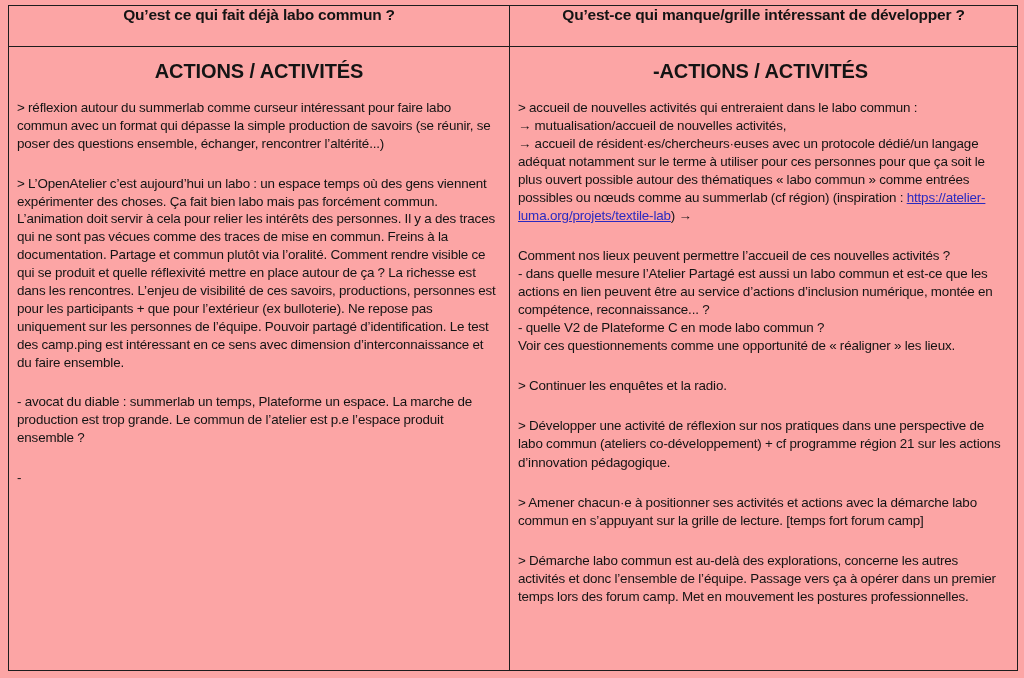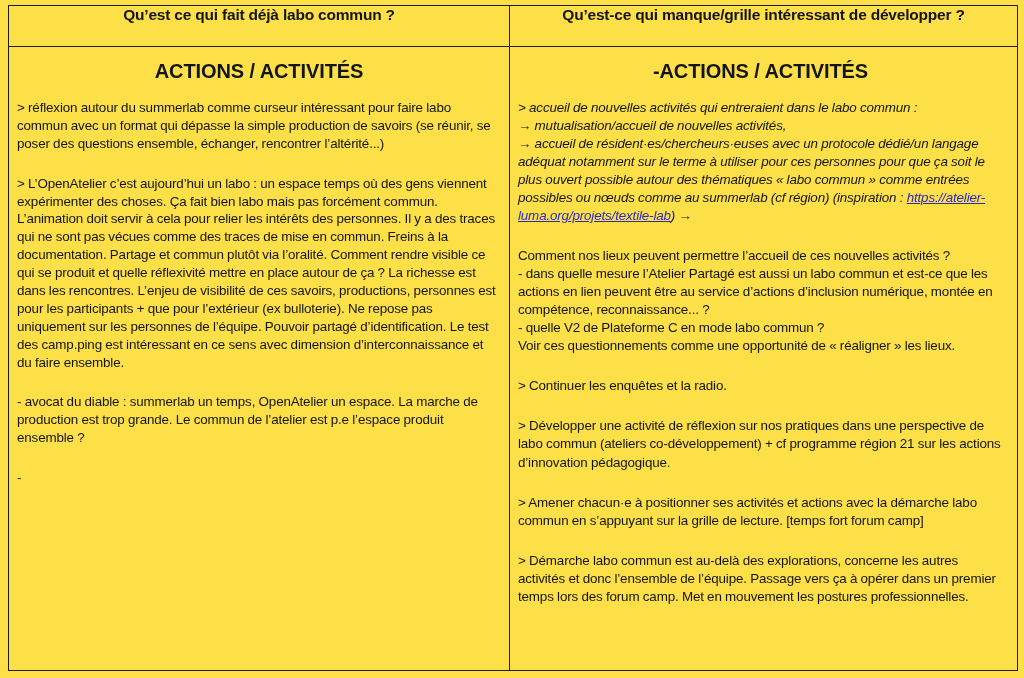--- a/index.html
+++ b/index.html
@@ -13,21 +13,21 @@
     height: 678px;
     font-family: "Liberation Sans", "DejaVu Sans", sans-serif;
     color: #141414;
     overflow: hidden;
   }
 
   .page {
     position: relative;
     width: 1024px;
     height: 678px;
-    background: #fde047;
+    background: #fca5a5;
   }
 
   
   .grid-table {
     position: absolute;
     left: 8px;
     top: 5px;
     width: 1009px;
     border-collapse: collapse;
     table-layout: fixed;
@@ -122,33 +122,33 @@
 
         <td class="body-cell">
           <div class="body-inner">
 
             <div class="subhead">ACTIONS / ACTIVITÉS</div>
 
             <p class="para gap-big">&gt;  réflexion autour du summerlab comme curseur intéressant pour faire labo commun avec un format qui dépasse la simple production de savoirs (se réunir, se poser des questions ensemble, échanger, rencontrer l’altérité...)</p>
 
             <p class="para gap-big">&gt; L’OpenAtelier c’est aujourd’hui un labo : un espace temps où des gens viennent expérimenter des choses. Ça fait bien labo mais pas forcément commun. L’animation doit servir à cela pour relier les intérêts des personnes. Il y a des traces qui ne sont pas vécues comme des traces de mise en commun. Freins à la documentation. Partage et commun plutôt via l’oralité. Comment rendre visible ce qui se produit et quelle réflexivité mettre en place autour de ça ? La richesse est dans les rencontres. L’enjeu de visibilité de ces savoirs, productions, personnes est pour les participants + que pour l’extérieur (ex bulloterie). Ne repose pas uniquement sur les personnes de l’équipe. Pouvoir partagé d’identification. Le test des camp.ping est intéressant en ce sens avec dimension d’interconnaissance et du faire ensemble.</p>
 
-            <p class="para gap-big">- avocat du diable : summerlab un temps, OpenAtelier un espace. La marche de production est trop grande. Le commun de l’atelier est p.e l’espace produit ensemble ?</p>
+            <p class="para gap-big">- avocat du diable : summerlab un temps, Plateforme un espace. La marche de production est trop grande. Le commun de l’atelier est p.e l’espace produit ensemble ?</p>
 
             <p class="para nomargin">-</p>
 
           </div>
         </td>
 
         <td class="body-cell col-right-pad">
           <div class="body-inner">
 
             <div class="subhead">-ACTIONS / ACTIVITÉS</div>
 
-            <p class="para gap-big" style="white-space: pre-line; font-style: italic;"><span>&gt; accueil de nouvelles activités qui entreraient dans le labo commun :
+            <p class="para gap-big" style="white-space: pre-line;"><span>&gt; accueil de nouvelles activités qui entreraient dans le labo commun :
 → mutualisation/accueil de nouvelles activités,
 → accueil de résident·es/chercheurs·euses avec un protocole dédié/un langage adéquat notamment sur le terme à utiliser pour ces personnes pour que ça soit le plus ouvert possible autour des thématiques « labo commun » comme entrées possibles ou nœuds comme au summerlab (cf région) (inspiration : </span><a class="doc-link" href="#">https://atelier-luma.org/projets/textile-lab</a><span>) →</span></p>
 
             <p class="para gap-big" style="white-space: pre-line;">Comment nos lieux peuvent permettre l’accueil de ces nouvelles activités ?
 - dans quelle mesure l’Atelier Partagé est aussi un labo commun et est-ce que les actions en lien peuvent être au service d’actions d’inclusion numérique, montée en compétence, reconnaissance... ?
 - quelle V2 de Plateforme C en mode labo commun ?
 Voir ces questionnements comme une opportunité de « réaligner » les lieux.</p>
 
             <p class="para gap-big">&gt; Continuer les enquêtes et la radio.</p>
 

